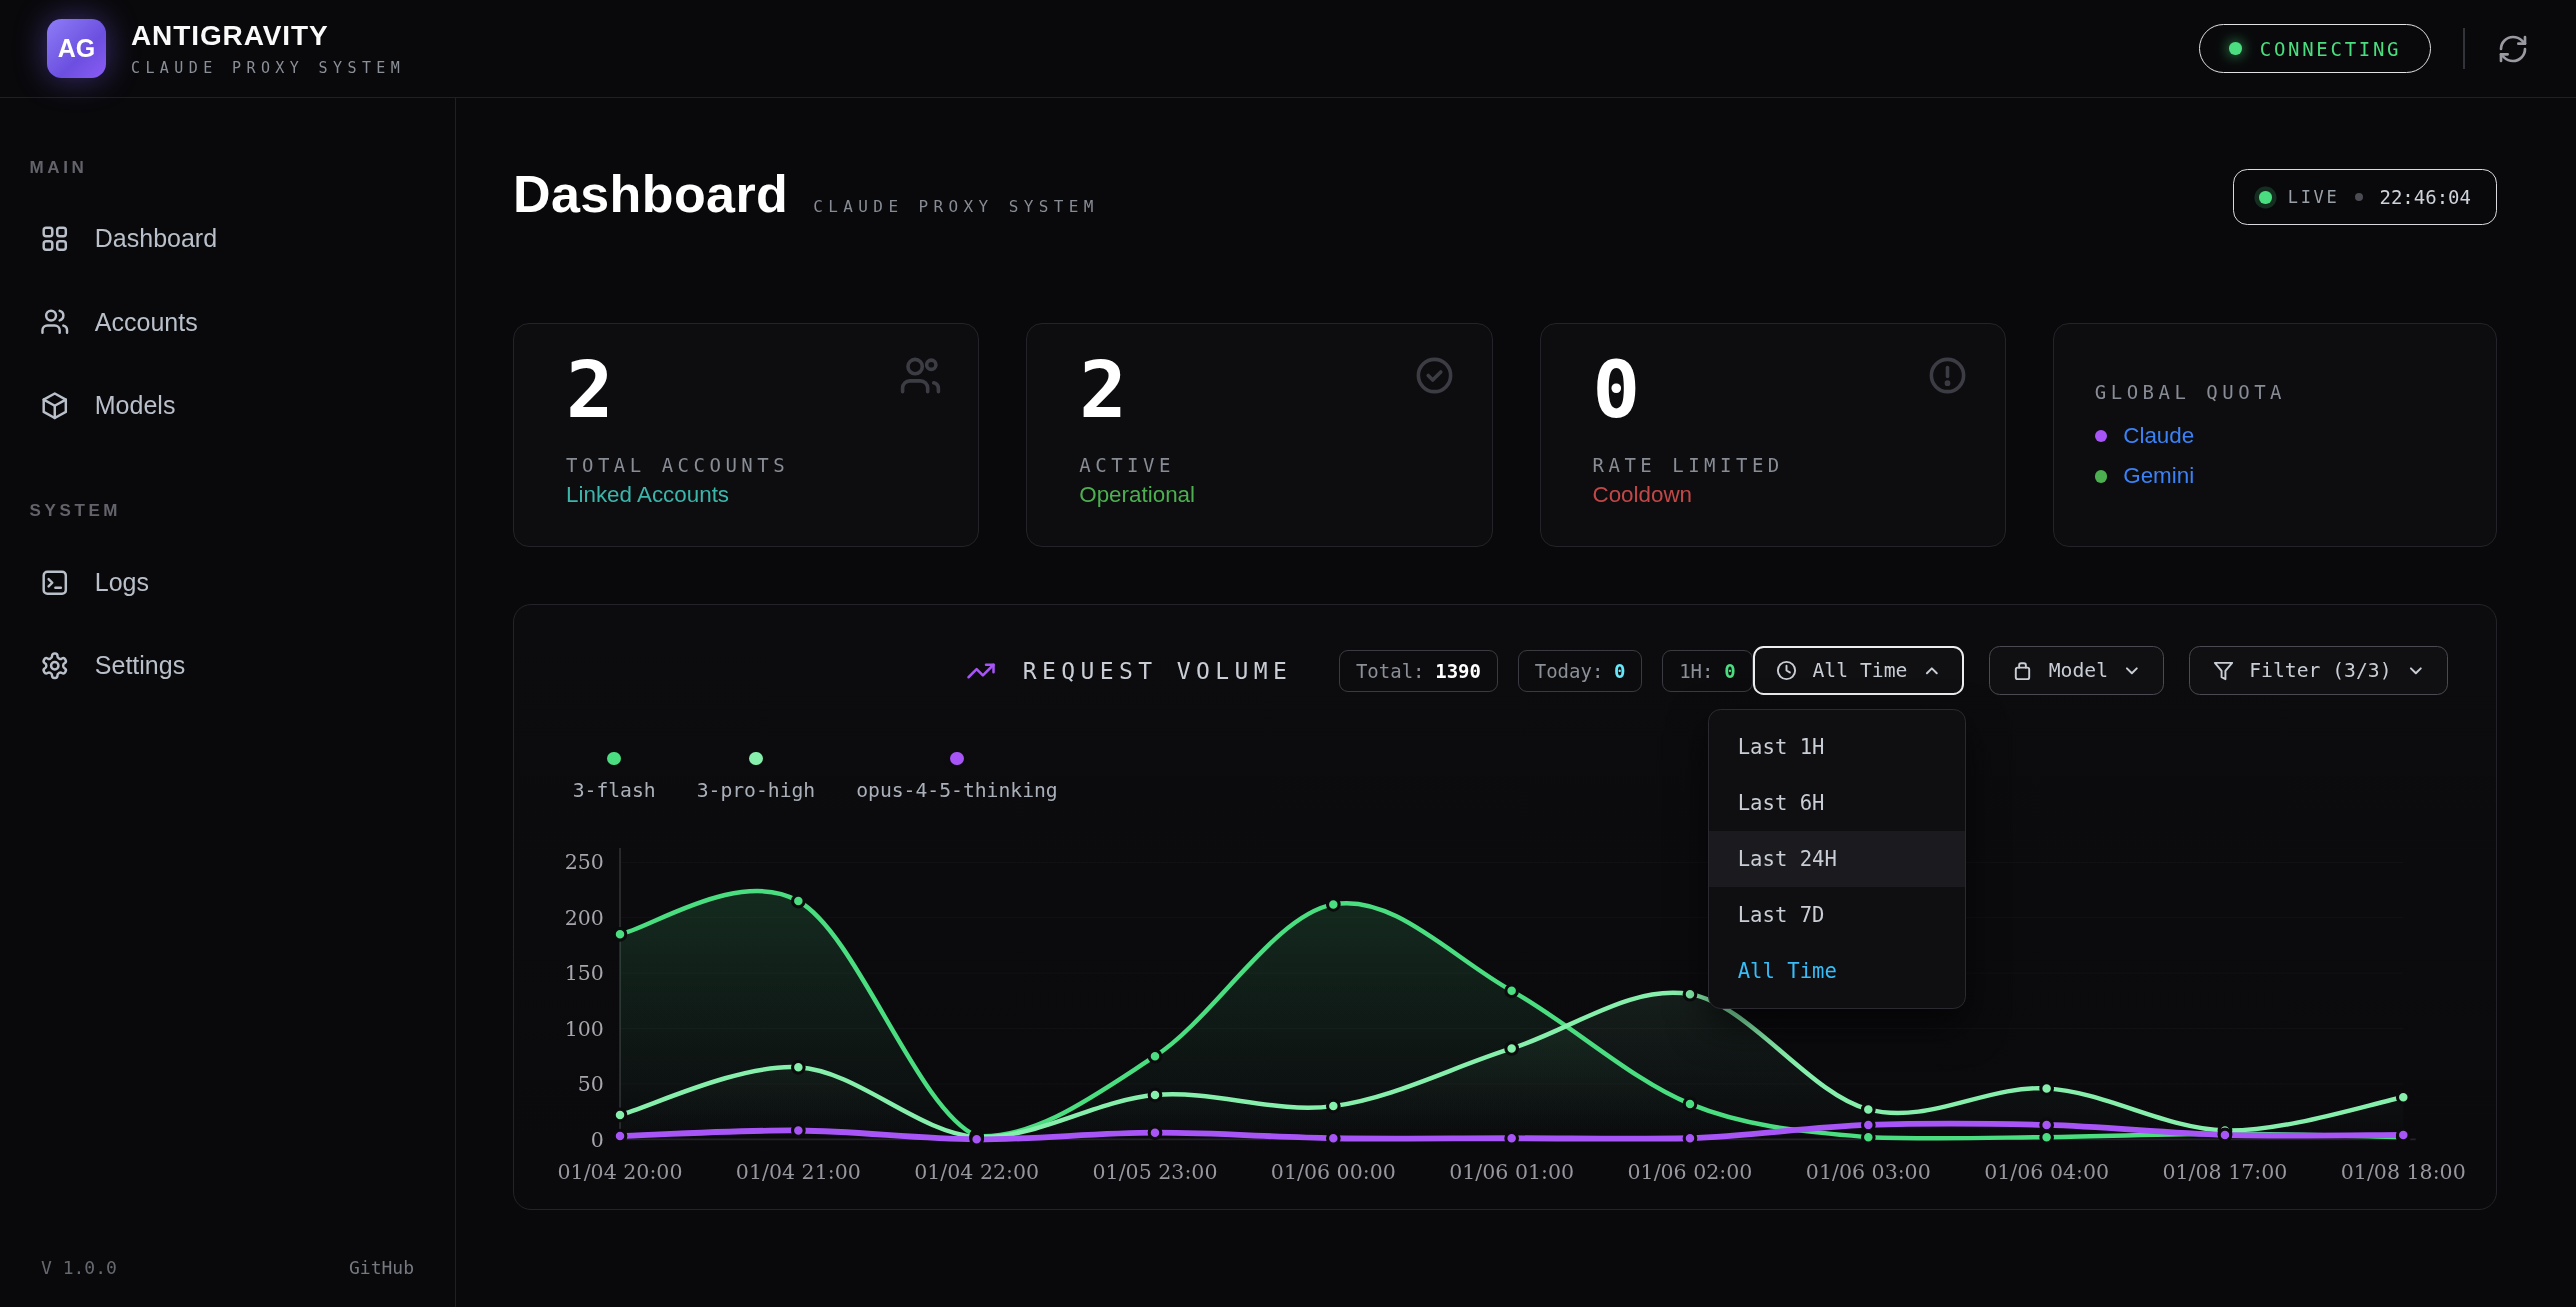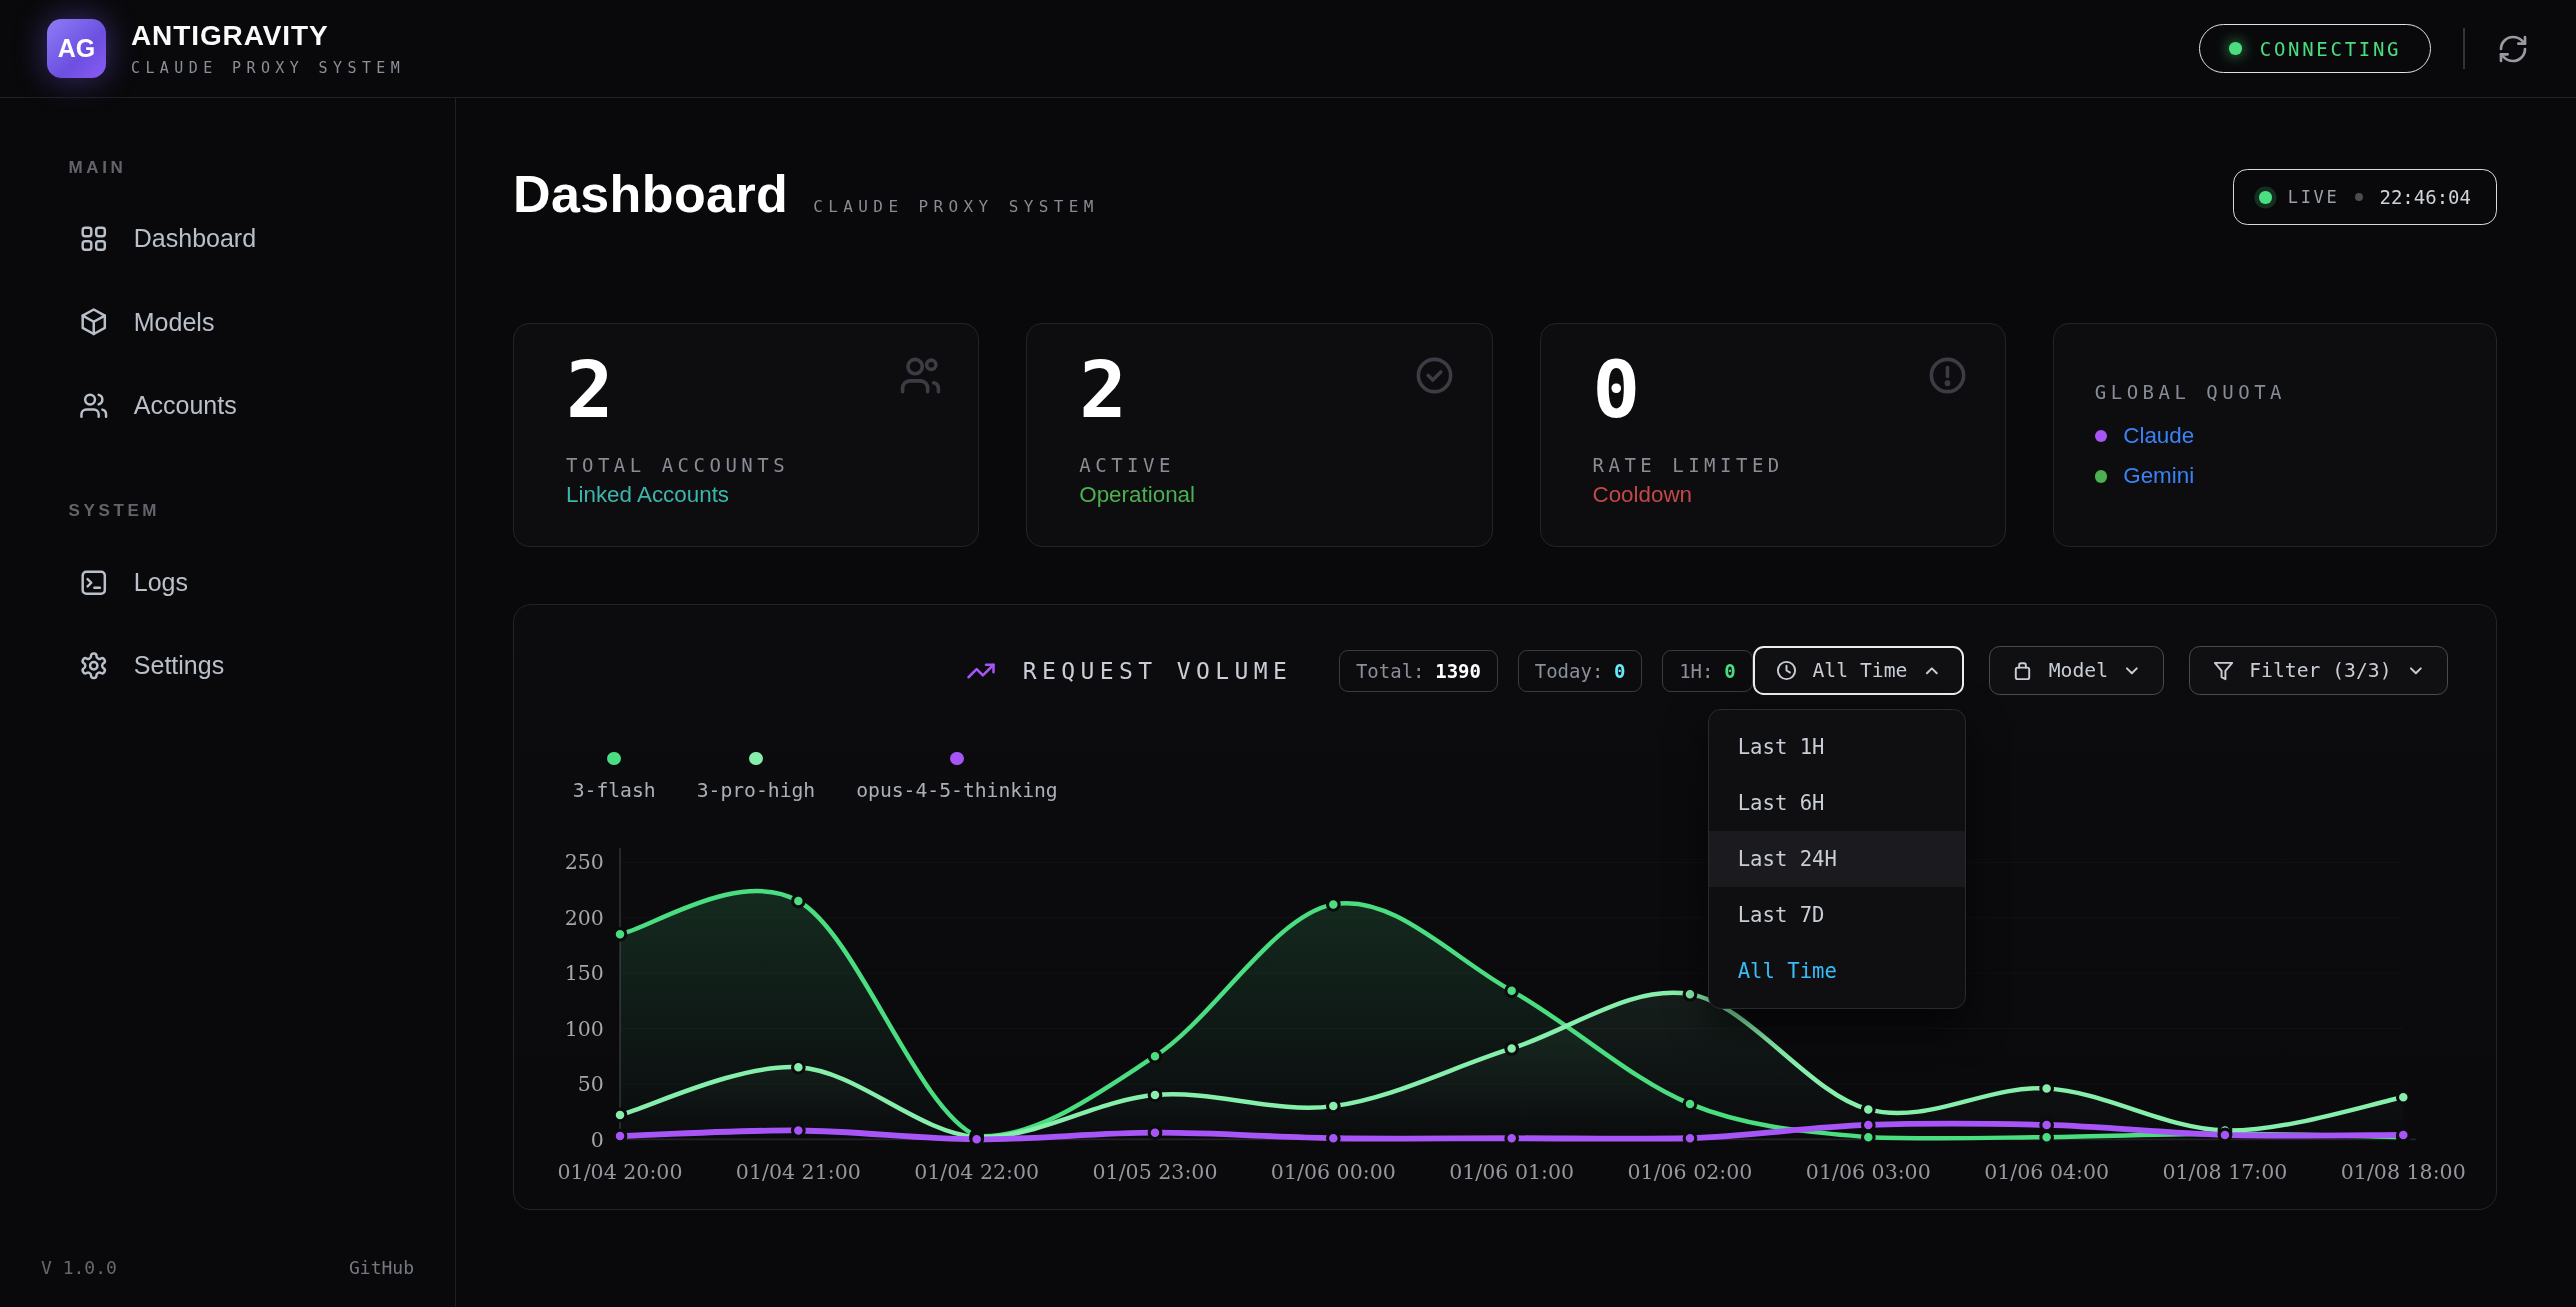--- a/index.html
+++ b/index.html
@@ -33,21 +33,21 @@
   .status-dot { width: 12.5px; height: 12.5px; border-radius: 50%; background: #4ade80; box-shadow: 0 0 14.3px rgba(74,222,128,.8); }
   .status-text { font-family: "DejaVu Sans Mono", monospace; font-size: 19px; letter-spacing: 2.7px; color: #4ade80; }
   .header-divider { width: 1.8px; height: 41px; background: #33333a; }
   .refresh-btn { background: none; border: none; color: #9a9aa2; cursor: pointer; display: flex; }
   .refresh-btn svg { width: 32px; height: 32px; }
 
   
   .layout { display: flex; height: 1209px; }
   .sidebar {
     width: 456px; border-right: 0.9px solid #1f1f24; position: relative;
-    padding: 47px 36px 32px 65px; display: flex; flex-direction: column;
+    padding: 47px 36px 32px 26px; display: flex; flex-direction: column;
   }
   .nav-section-label { font-size: 17px; font-weight: bold; letter-spacing: 3.6px; color: #63636b; margin: 12.5px 0 27px 3.6px; }
   .nav-section-label.second { margin-top: 47px; }
   .nav-item {
     display: flex; align-items: center; gap: 25px; padding: 19.7px 14.3px;
     border-radius: 10.7px; color: #b9c0ca; font-size: 25px; margin-bottom: 14.3px; cursor: pointer;
   }
   .nav-item svg { width: 29.5px; height: 29.5px; flex: none; }
   .sidebar-footer {
     position: absolute; bottom: 29px; left: 41px; right: 41px;
@@ -190,38 +190,38 @@
             <rect x="3" y="14" width="7" height="7" rx="2"></rect>
             <rect x="14" y="14" width="7" height="7" rx="2"></rect>
           </svg>
       </span>
       <span>Dashboard</span>
     </div>
 
     <div class="nav-item">
       <span style="display:flex">
         <svg viewBox="0 0 24 24" fill="none" stroke="currentColor" stroke-width="2" stroke-linecap="round" stroke-linejoin="round">
-            <path d="M12 2 21 7v10l-9 5-9-5V7z"></path>
-            <path d="M3 7l9 5 9-5"></path>
-            <path d="M12 12v10"></path>
-          </svg>
-      </span>
-      <span>Models</span>
-    </div>
-
-    <div class="nav-item">
-      <span style="display:flex">
-        <svg viewBox="0 0 24 24" fill="none" stroke="currentColor" stroke-width="2" stroke-linecap="round" stroke-linejoin="round">
             <path d="M16 21v-2a4 4 0 0 0-4-4H6a4 4 0 0 0-4 4v2"></path>
             <circle cx="9" cy="7" r="4"></circle>
             <path d="M22 21v-2a4 4 0 0 0-3-3.87"></path>
             <path d="M16 3.13a4 4 0 0 1 0 7.75"></path>
           </svg>
       </span>
       <span>Accounts</span>
+    </div>
+
+    <div class="nav-item">
+      <span style="display:flex">
+        <svg viewBox="0 0 24 24" fill="none" stroke="currentColor" stroke-width="2" stroke-linecap="round" stroke-linejoin="round">
+            <path d="M12 2 21 7v10l-9 5-9-5V7z"></path>
+            <path d="M3 7l9 5 9-5"></path>
+            <path d="M12 12v10"></path>
+          </svg>
+      </span>
+      <span>Models</span>
     </div>
 
     <div class="nav-section-label second">SYSTEM</div>
 
     <div class="nav-item">
       <span style="display:flex">
         <svg viewBox="0 0 24 24" fill="none" stroke="currentColor" stroke-width="2" stroke-linecap="round" stroke-linejoin="round">
             <rect x="3" y="3" width="18" height="18" rx="3"></rect>
             <path d="m7 9 3 3-3 3"></path>
             <path d="M12.5 16H17"></path>

